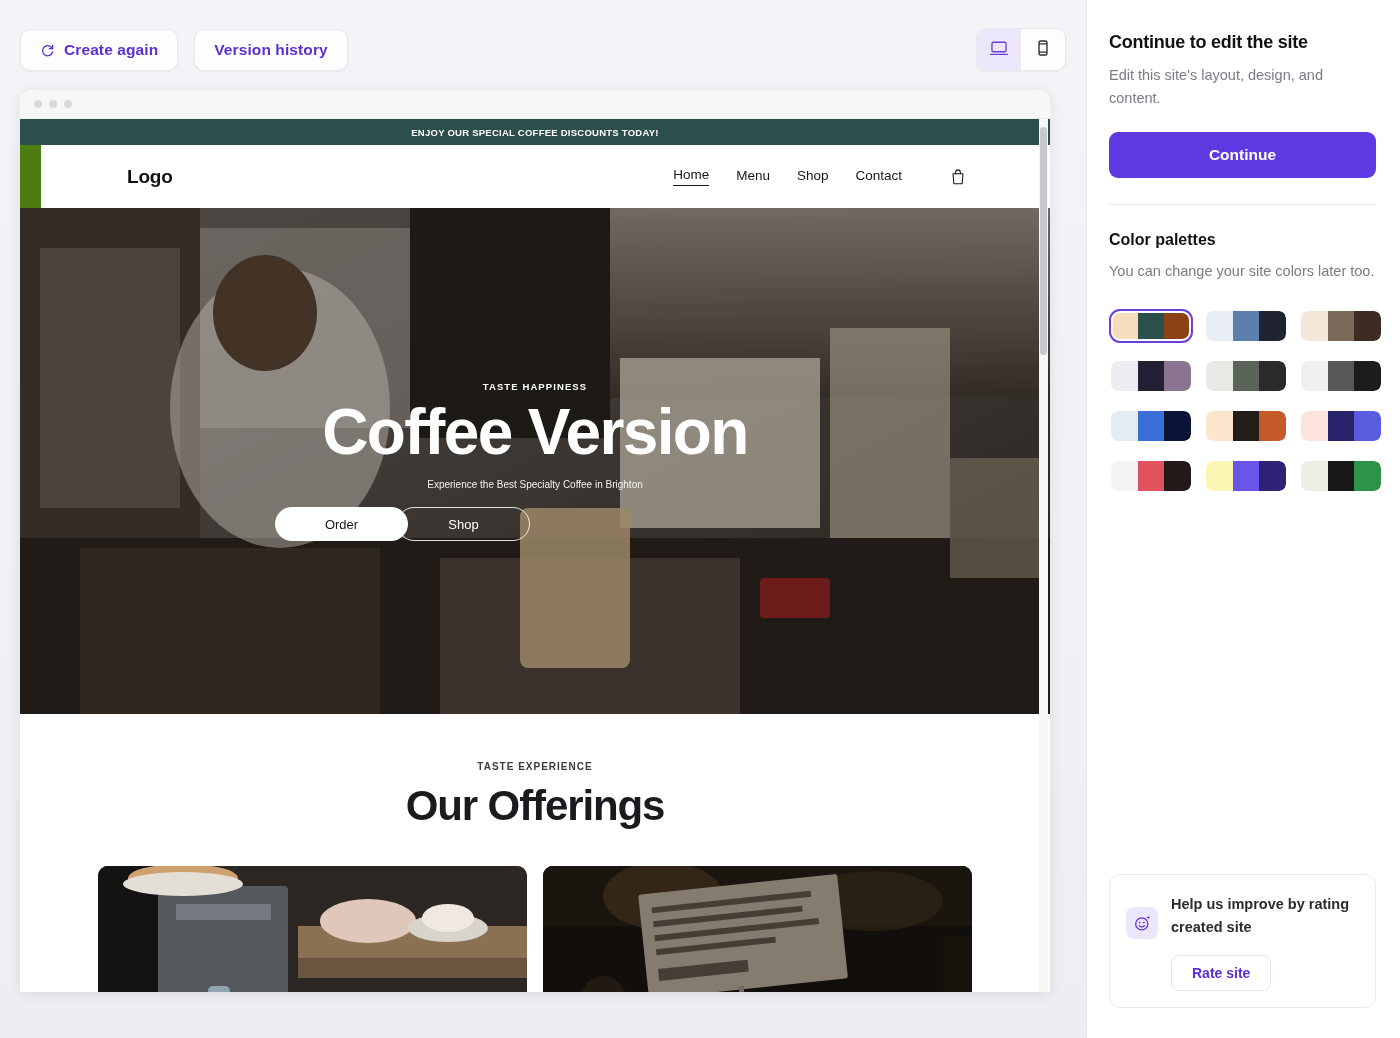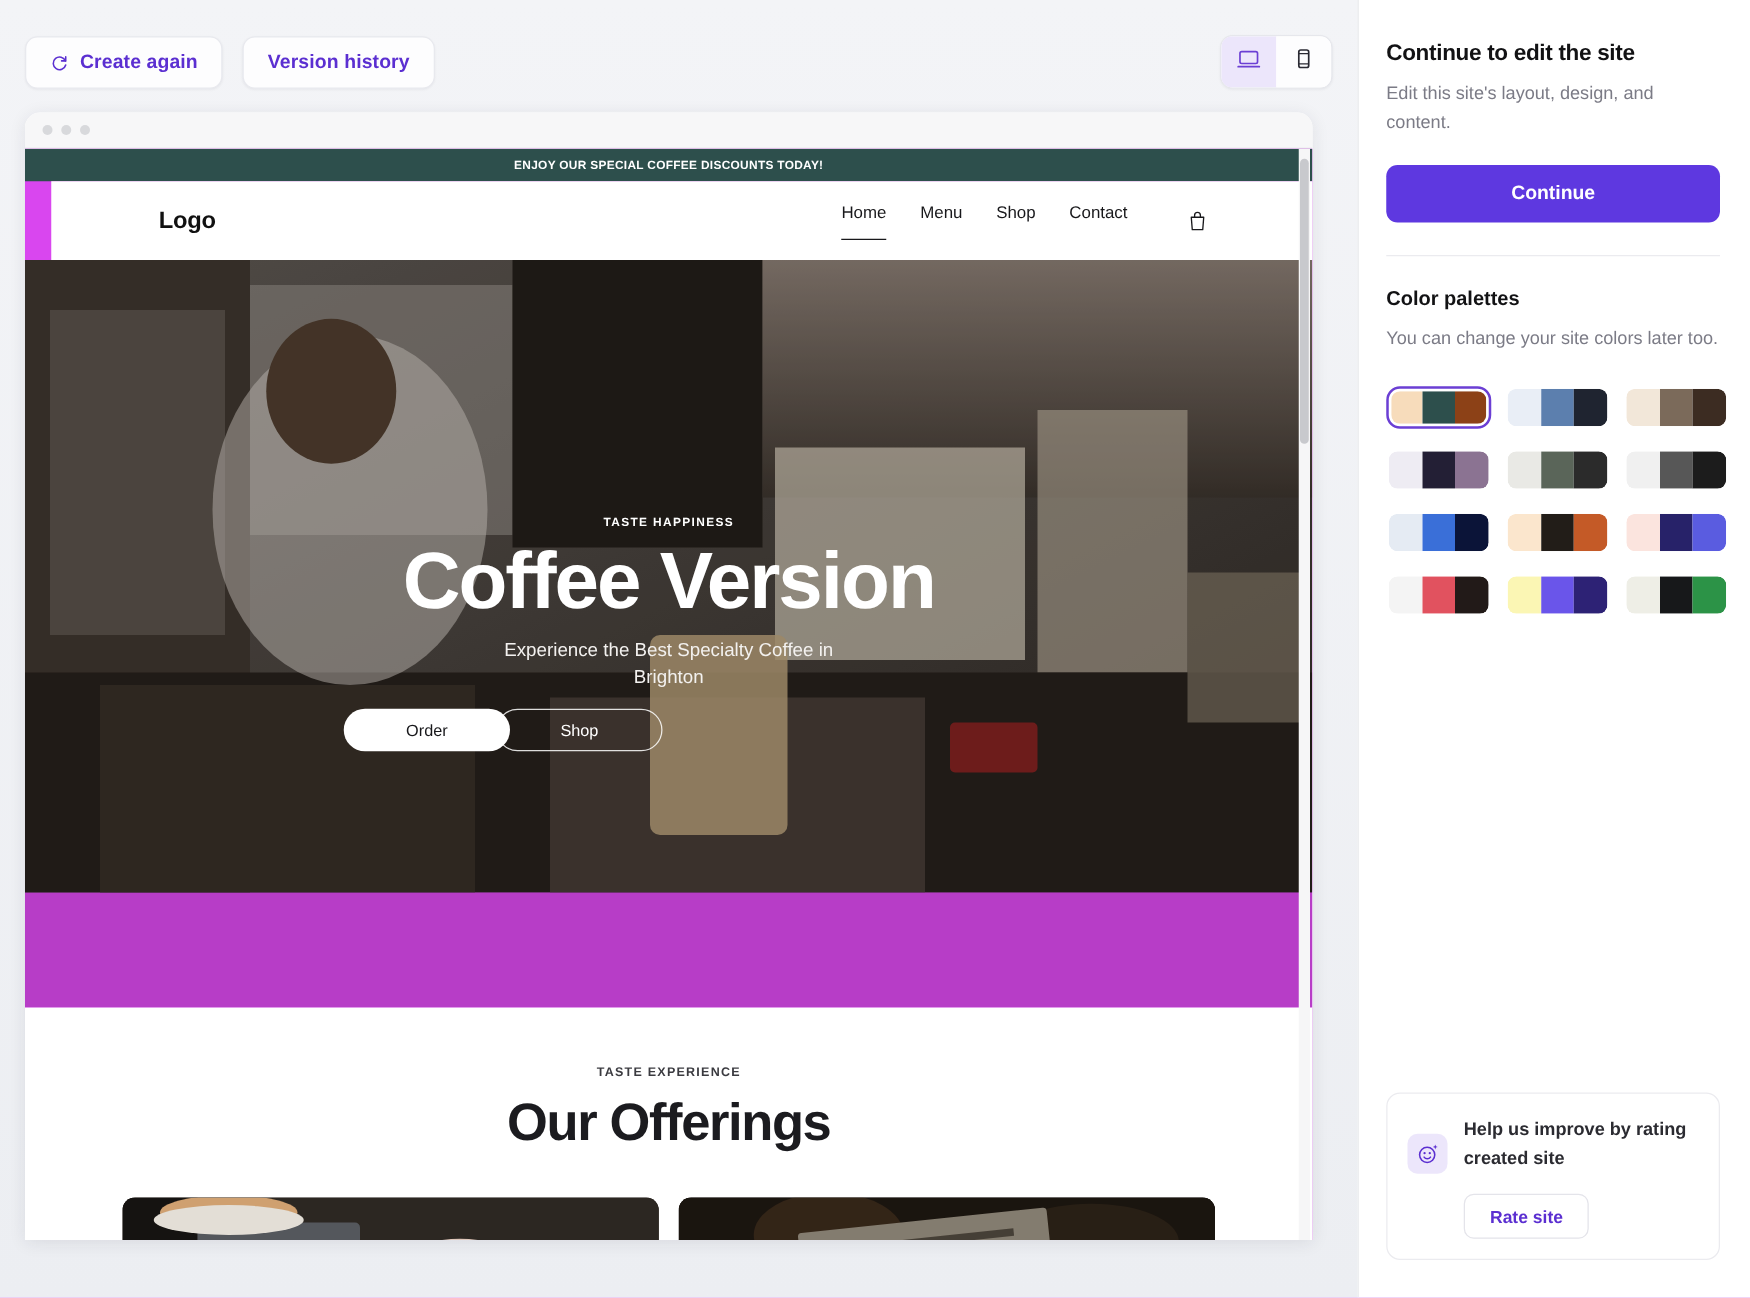--- a/index.html
+++ b/index.html
@@ -54,21 +54,21 @@
     border-radius: 12px 12px 0 0;
     box-shadow: 0 2px 14px rgba(30,30,60,.09);
     overflow: hidden;
   }
   .browser-bar {
     height: 29px; background: #f7f7f8;
     display: flex; align-items: center; padding-left: 14px; gap: 7px;
     border-bottom: 1px solid #ececee;
   }
   .dot { width: 8px; height: 8px; border-radius: 50%; background: #d8d9dc; }
-  .viewport { position: relative; height: 873px; overflow: hidden; background:#d946ef; }
+  .viewport { position: relative; height: 873px; overflow: hidden; background:#4d7c0f; }
 
   .site-scrollbar {
     position: absolute; right: 2px; top: 0; width: 9px; height: 873px;
     background: #f6f6f7; z-index: 30;
   }
   .site-scrollbar .thumb {
     position: absolute; left: 1px; top: 8px; width: 7px; height: 228px;
     background: #c8c9cd; border-radius: 4px;
   }
 
@@ -78,42 +78,42 @@
     display: flex; align-items: center; justify-content: center;
     font-size: 9.5px; font-weight: bold; letter-spacing: .25px;
   }
   
   .site-nav {
     height: 63px; background:#fff; display: flex; align-items: center;
     padding: 0 84px 0 86px; justify-content: space-between; margin-left: 21px;
   }
   .site-logo { font-size: 19px; font-weight: bold; color: #111; letter-spacing: -.2px; }
   .nav-links { display: flex; align-items: center; gap: 27px; }
-  .nav-link { font-size: 13.5px; color: #18181b; cursor: pointer; padding-bottom: 14px; }
+  .nav-link { font-size: 13.5px; color: #18181b; cursor: pointer; padding-bottom: 3px; }
   .nav-link.active { border-bottom: 1.6px solid #18181b; }
   .bag-icon { margin-left: 21px; cursor: pointer; display: flex; }
 
   
   .hero {
-    position: relative; height: 598px; overflow: hidden;
+    position: relative; height: 506px; overflow: hidden;
     display: flex; align-items: center; justify-content: center; flex-direction: column;
   }
   .hero-photo { position: absolute; inset: 0; }
   .hero-overlay { position:absolute; inset:0; background: rgba(25,20,16,.18); }
   .hero-inner { position: relative; z-index: 4; text-align: center; width: 520px; }
   .eyebrow {
     color: #fff; font-size: 9.5px; font-weight: bold;
     letter-spacing: 1.1px; margin-bottom: 8px;
   }
   .hero-title {
     color: #fff; font-size: 64px; font-weight: bold;
     letter-spacing: -1.6px; line-height: 1.03; white-space: nowrap;
   }
   .hero-sub {
-    color: #f3f1ef; font-size: 15px; line-height: 1.42;
+    color: #f3f1ef; font-size: 10px; line-height: 1.42;
     margin: 12px auto 12px; width: 270px;
   }
   .hero-btns { margin-top: 15px; display: flex; justify-content: flex-start; }
   .btn-order {
     width: 133px; height: 34px; border-radius: 20px; background: #fff;
     color: #18181b; font-size: 13px; display: flex; align-items: center;
     justify-content: center; cursor: pointer;
   }
   .btn-shop {
     width: 133px; height: 34px; border-radius: 20px;

